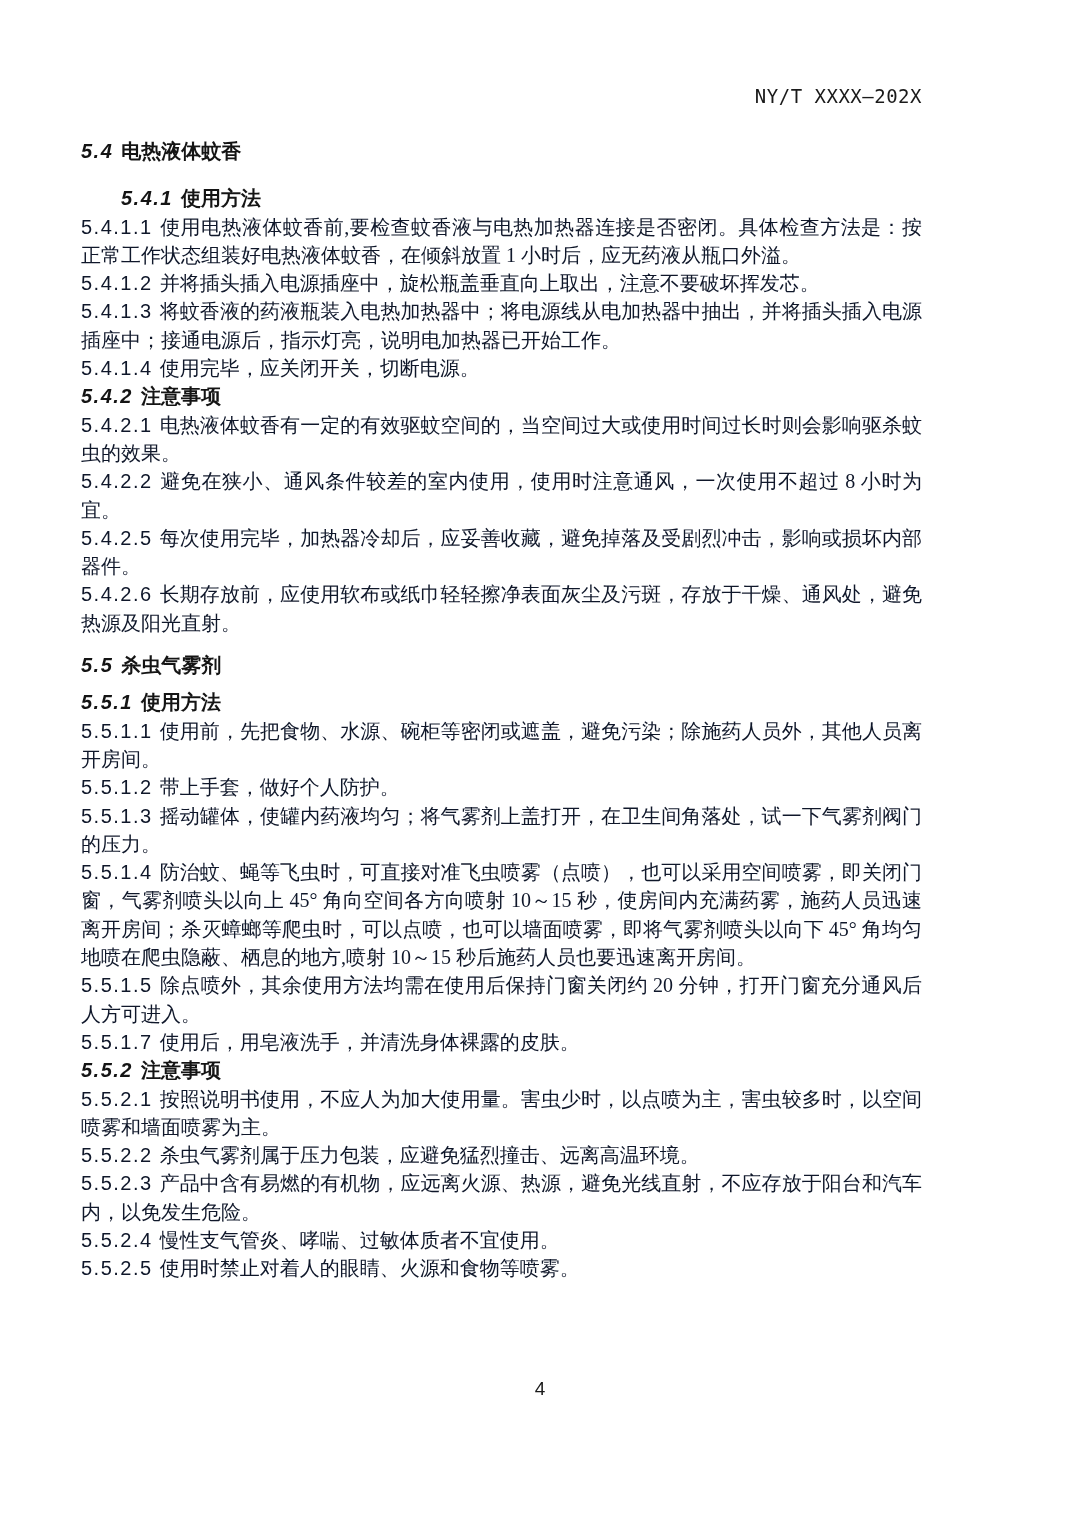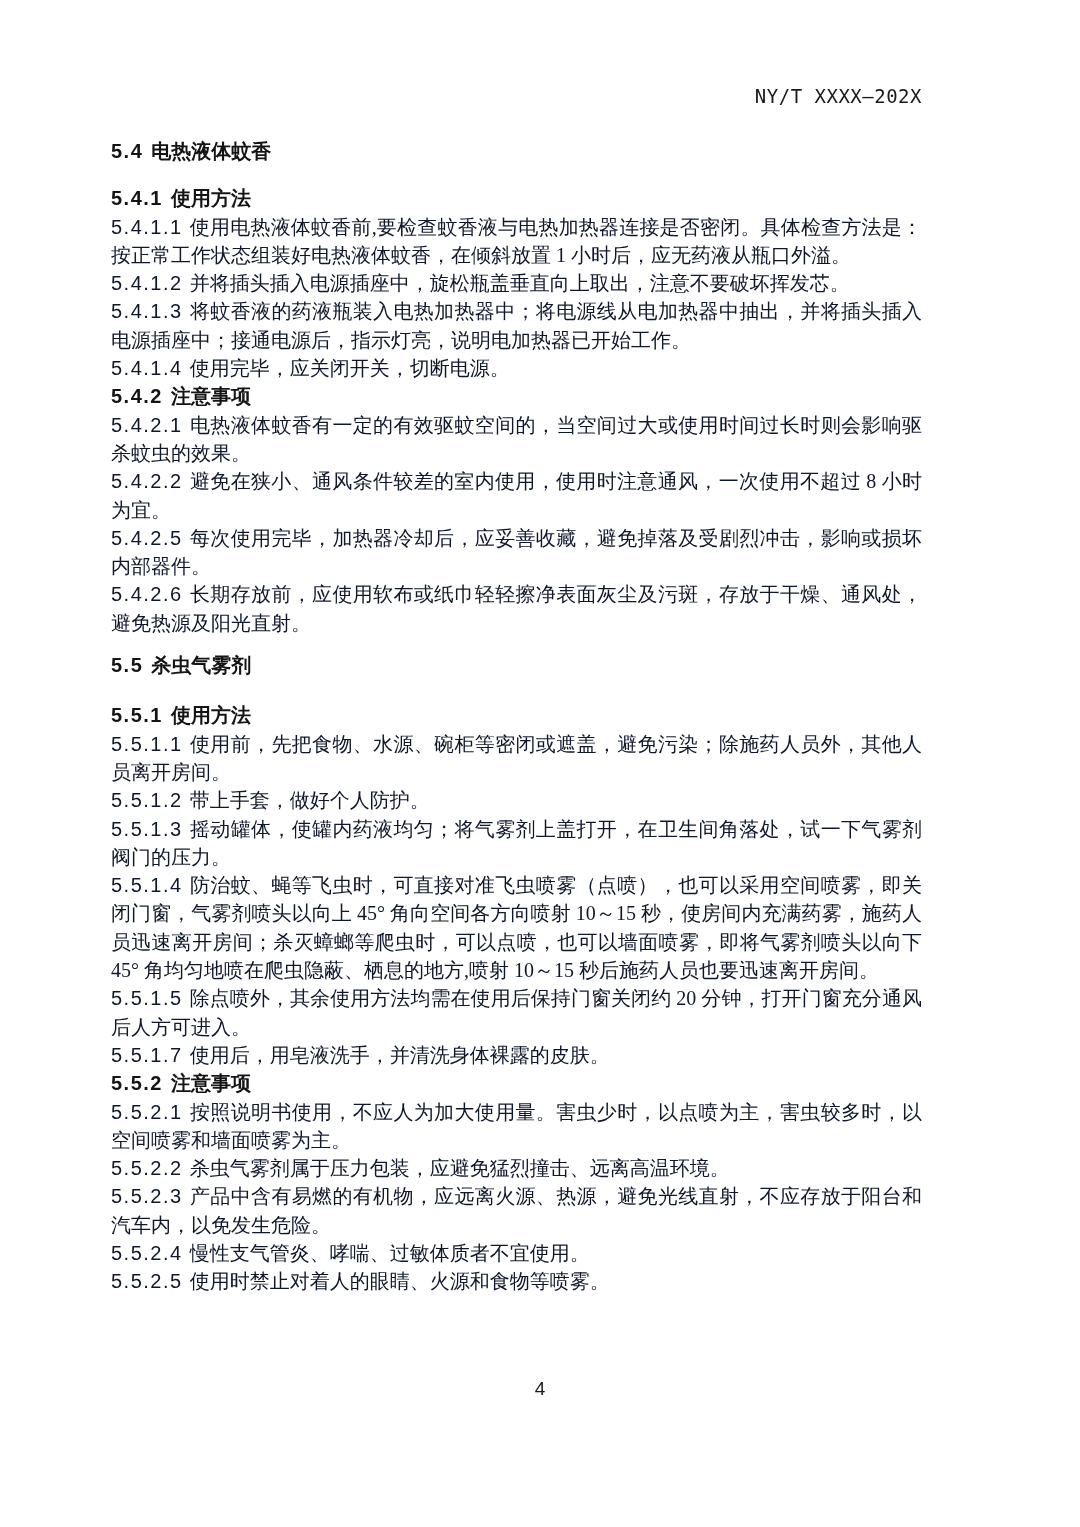--- a/index.html
+++ b/index.html
@@ -4,21 +4,21 @@
 <style>
   * { box-sizing: border-box; }
   html, body { margin: 0; padding: 0; background: #ffffff; }
   .page {
     position: relative;
     width: 1080px;
     height: 1527px;
     margin: 0 auto;
     background: #ffffff;
     color: #151515;
-    padding: 84px 158px 0 111px;
+    padding: 84px 158px 0 81px;
     font-family: "Liberation Serif", "DejaVu Serif", serif;
     font-size: 20px;
     overflow: hidden;
   }
   .doc-header {
     font-family: "DejaVu Sans Mono", "Liberation Mono", monospace;
     font-size: 19px;
     line-height: 24px;
     text-align: right;
     letter-spacing: 0.5px;
@@ -27,37 +27,37 @@
   .section-heading, .subsection-heading {
     font-family: "Liberation Sans", "DejaVu Sans", sans-serif;
     font-size: 20px;
     font-weight: 600;
     line-height: 28.3px;
     margin: 0;
     color: #141414;
   }
   .section-heading.sec-first { margin-top: 29px; }
   .section-heading.sec-later { margin-top: 14px; }
-  .subsection-heading.after-section-a { margin-top: 19px; }
-  .subsection-heading.after-section-b { margin-top: 22px; }
+  .subsection-heading.after-section-a { margin-top: 19px; margin-left: 40px; }
+  .subsection-heading.after-section-b { margin-top: 9px; }
   .subsection-heading.tight { margin-top: 0; }
   .clause {
     margin: 0;
     line-height: 28.3px;
     text-align: justify;
     text-align-last: left;
     color: #0f172a;
   }
   .num {
     font-family: "Liberation Sans", "DejaVu Sans", sans-serif;
     letter-spacing: 1.5px;
     margin-right: 7px;
     white-space: nowrap;
   }
-  .heading-num { margin-right: 8px; }
+  .heading-num { margin-right: 8px; font-style: italic; }
   .page-number {
     position: absolute;
     left: 0;
     right: 0;
     top: 1378px;
     text-align: center;
     font-family: "Liberation Sans", "DejaVu Sans", sans-serif;
     font-size: 19px;
     color: #1a1a1a;
   }

